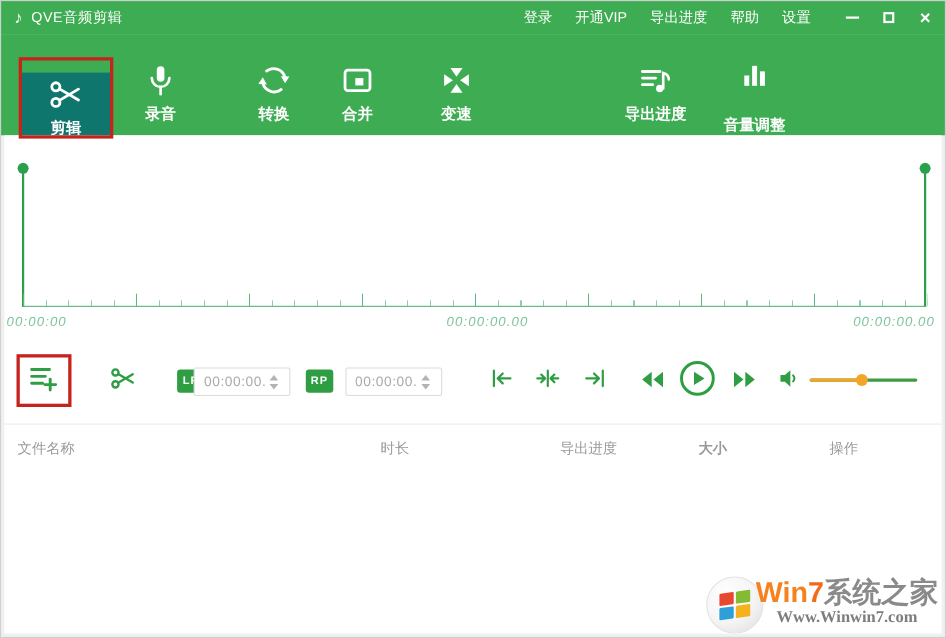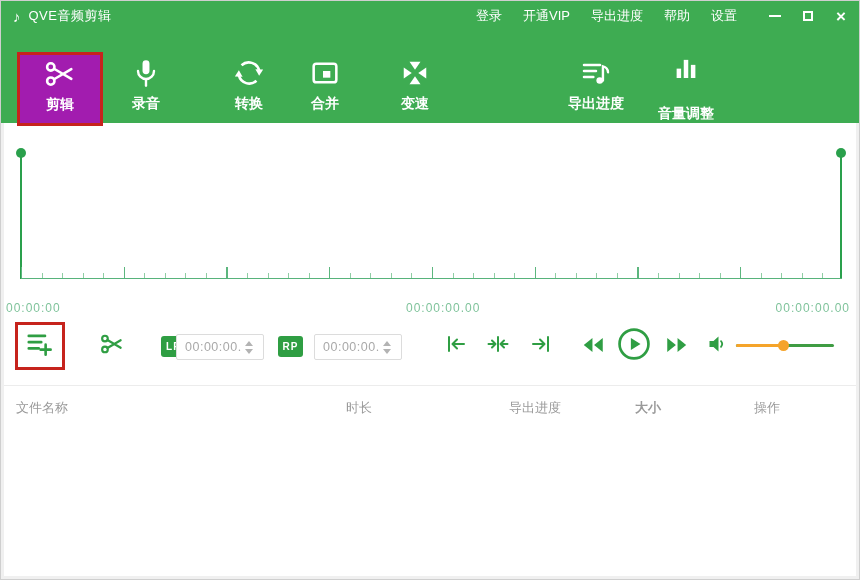--- a/index.html
+++ b/index.html
@@ -17,40 +17,40 @@
   .wb { display:flex; align-items:center; justify-content:center; width:16px; height:16px; cursor:pointer; }
   .wb-min i { display:block; width:12px; height:2px; background:#fff; }
   .wb-max i { display:block; width:10px; height:10px; border:2px solid #fff; }
   .wb-close { color:#fff; font-size:17px; font-weight:bold; line-height:1; }
 
   
   .toolbar { position:absolute; top:30px; left:0; right:0; height:92px; background:#3EAC52; }
   .tb-item { position:absolute; top:22px; width:80px; height:70px; display:flex; flex-direction:column; align-items:center; justify-content:flex-start; cursor:pointer; }
   .tb-item .ic { height:40px; display:flex; align-items:center; justify-content:center; }
   .tb-item .lb { color:#fff; font-size:14px; font-weight:bold; margin-top:2px; white-space:nowrap; }
-  .tb-item.active { background:#a21caf; top:23px; height:69px; }
+  .tb-item.active { background:#0f766e; top:35px; height:69px; }
 
   
   .anno { position:absolute; border:3px solid #C6231D; pointer-events:none; z-index:30; }
   .anno1 { left:16px; top:51px; width:86px; height:74px; }
 
   
   .main { position:absolute; top:122px; left:3px; right:3px; bottom:3px; background:#fff; }
 
   
   .marker { position:absolute; width:2px; top:30px; height:126px; background:#2AA04C; }
   .marker::before { content:""; position:absolute; top:-5px; left:-4px; width:10px; height:10px; border-radius:50%; background:#2AA04C; }
   .marker-left { left:16px; }
   .marker-right { left:836px; }
   .ruler-base { position:absolute; left:17px; top:155px; width:821px; height:1px; background:#57b37b; }
   .ticks-minor { position:absolute; left:17px; top:150px; width:822px; height:5px;
     background:repeating-linear-gradient(to right,#8fcda4 0,#8fcda4 1px,transparent 1px,transparent 20.55px); }
   .ticks-major { position:absolute; left:17px; top:144px; width:822px; height:11px;
     background:repeating-linear-gradient(to right,#5cb67e 0,#5cb67e 1px,transparent 1px,transparent 102.75px); }
-  .t-label { position:absolute; top:178px; font-size:12px; color:#7FC39B; letter-spacing:1px; }
+  .t-label { position:absolute; top:162px; font-size:12px; color:#7FC39B; letter-spacing:1px;font-style:italic; }
   .t-start { left:2px; }
   .t-mid { left:402px; }
   .t-end { right:6px; }
 
   
   .anno2 { left:11px; top:199px; width:50px; height:48px; }
   .ctl { position:absolute; display:flex; align-items:center; justify-content:center; cursor:pointer; }
   .badge { position:absolute; width:25px; height:21px; background:#2F9E43; border-radius:3px; color:#fff; font-size:10px; font-weight:bold; letter-spacing:1px; display:flex; align-items:center; justify-content:center; cursor:pointer; }
   .time-box { position:absolute; width:88px; height:26px; border:1px solid #dcdcdc; border-radius:2px; background:#fff; display:flex; align-items:center; }
   .time-box input { border:0; outline:0; width:64px; padding-left:8px; font-size:12.5px; color:#a9a9a9; font-family:"Liberation Sans",sans-serif; letter-spacing:.5px; background:transparent; }
@@ -305,15 +305,29 @@
       <div class="vol-fill" style="width: 49%;"></div>
     </div>
 
     <div class="table-sep"></div>
     <span class="th" style="left:12px;">文件名称</span>
     <span class="th" style="left:342px;">时长</span>
     <span class="th" style="left:505px;">导出进度</span>
     <span class="th" style="left:631px;font-weight:bold;">大小</span>
     <span class="th" style="left:750px;">操作</span>
 
+    <div class="wm">
+      <div class="wm-circle">
+        <span class="wm-flag">
+          <i class="fl-tl"></i>
+            <i class="fl-tr"></i>
+            <i class="fl-bl"></i>
+            <i class="fl-br"></i>
+        </span>
+      </div>
+      <div class="wm-text">
+        <div class="wm-line1"><span class="wm-win">Win</span><span class="wm-seven">7</span><span class="wm-cn">系统之家</span></div>
+        <div class="wm-line2">Www.Winwin7.com</div>
+      </div>
+    </div>
 
   </div>
 </div>
 
 </body></html>

